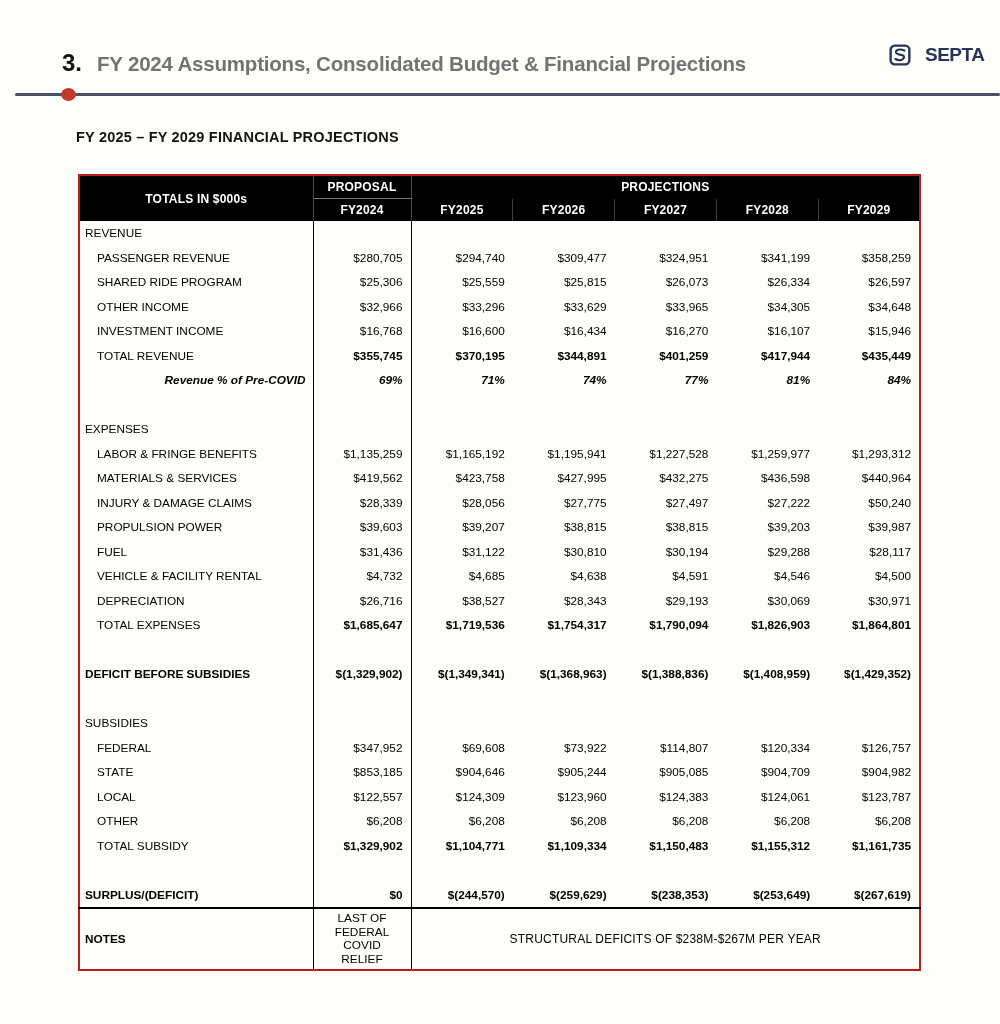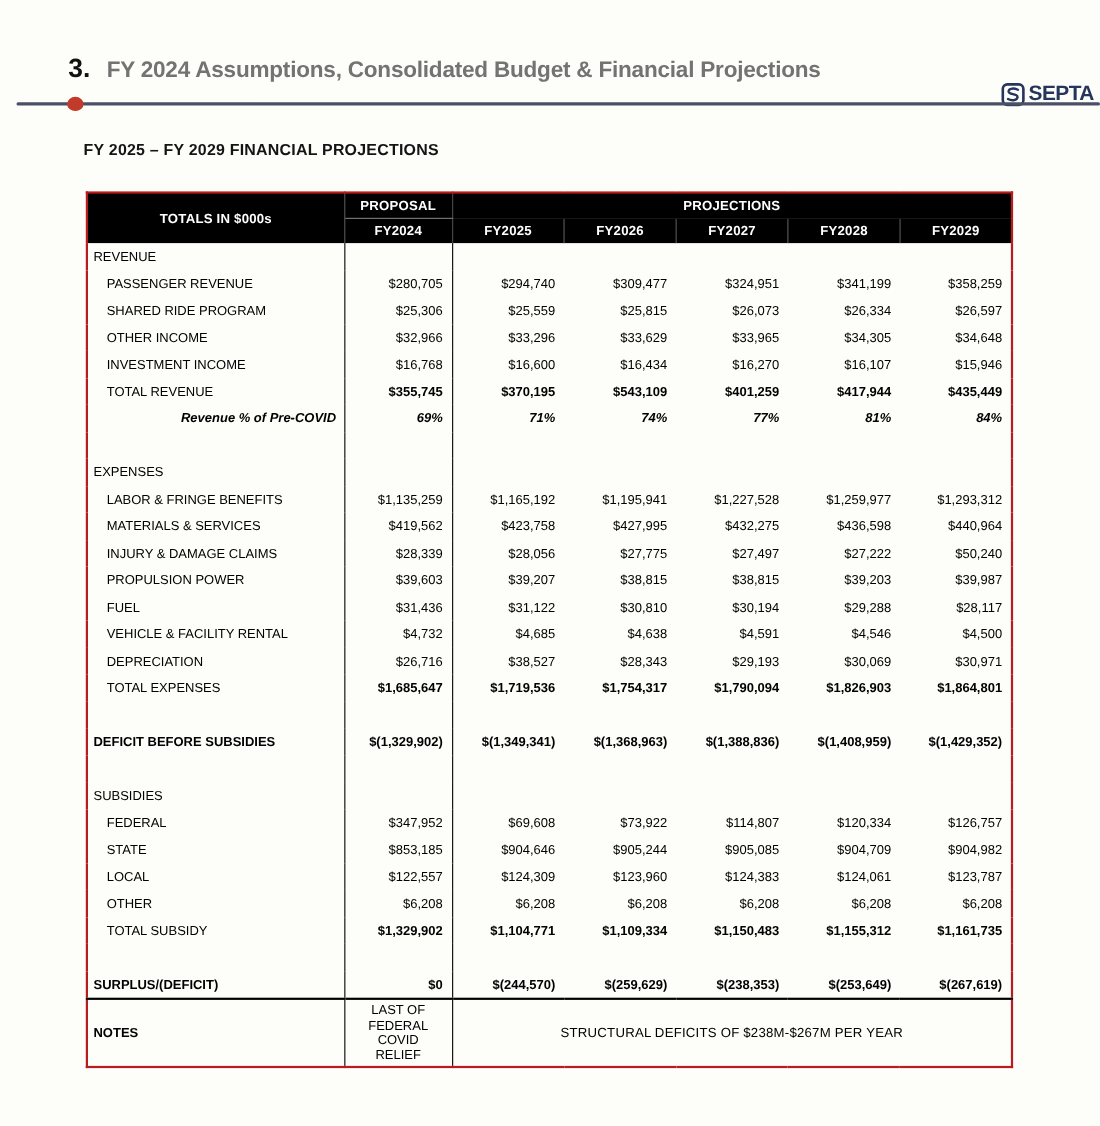--- a/index.html
+++ b/index.html
@@ -14,22 +14,22 @@
 
   
   .title-row{
     position:absolute;left:62px;top:49px;
     display:flex;align-items:baseline;gap:15px;
   }
   .section-number{font-size:24px;font-weight:700;color:#111;}
   .page-title{font-size:20.5px;font-weight:700;color:#737373;letter-spacing:-0.2px;}
 
   .logo{
-    position:absolute;left:889px;top:75px;
-    display:flex;align-items:center;gap:3px;margin-left:21px;
+    position:absolute;left:889px;top:44px;
+    display:flex;align-items:center;gap:14px;
   }
   .logo-mark{width:22px;height:22px;display:block;}
   .logo-text{font-size:19px;font-weight:800;color:#26355c;letter-spacing:-0.5px;}
 
   .divider{
     position:absolute;left:15px;top:93px;width:985px;height:3px;
     background:#4a5065;border-radius:2px;
   }
   .divider-dot{
     position:absolute;left:61px;top:88px;width:15px;height:13px;
@@ -183,21 +183,21 @@
             <td class="v">$16,600</td>
             <td class="v">$16,434</td>
             <td class="v">$16,270</td>
             <td class="v">$16,107</td>
             <td class="v">$15,946</td>
           </tr>
           <tr class="total">
             <td class="lbl">TOTAL REVENUE</td>
             <td class="v v-fy24">$355,745</td>
             <td class="v">$370,195</td>
-            <td class="v">$543,109</td>
+            <td class="v">$344,891</td>
             <td class="v">$401,259</td>
             <td class="v">$417,944</td>
             <td class="v">$435,449</td>
           </tr>
           <tr class="pct">
             <td class="lbl">Revenue % of Pre-COVID</td>
             <td class="v v-fy24">69%</td>
             <td class="v">71%</td>
             <td class="v">74%</td>
             <td class="v">77%</td>

